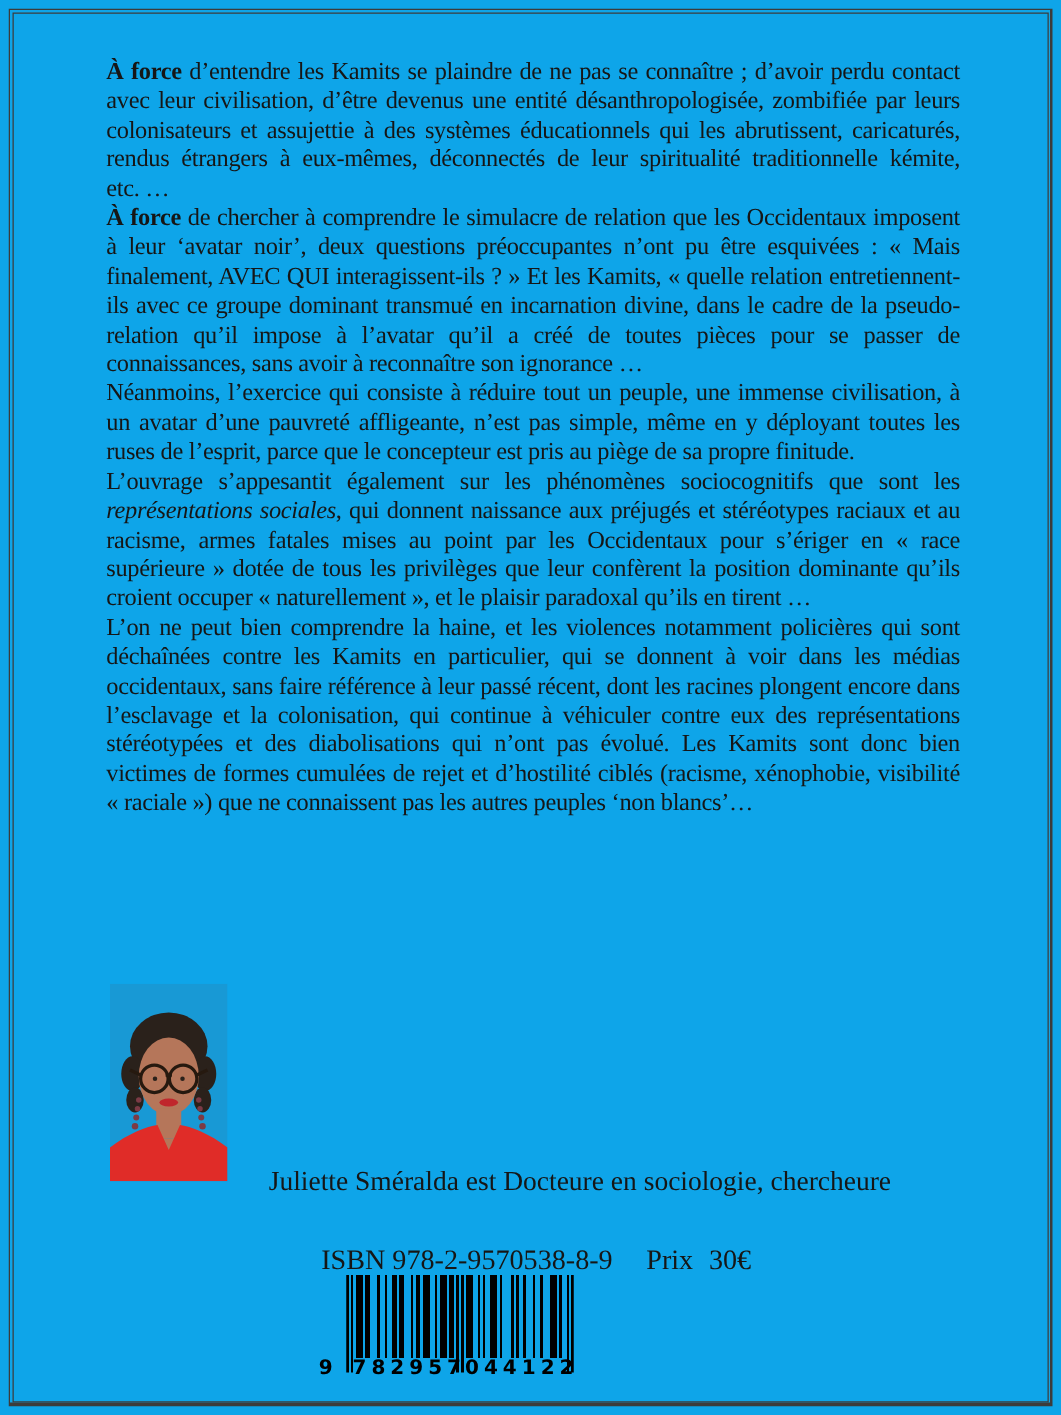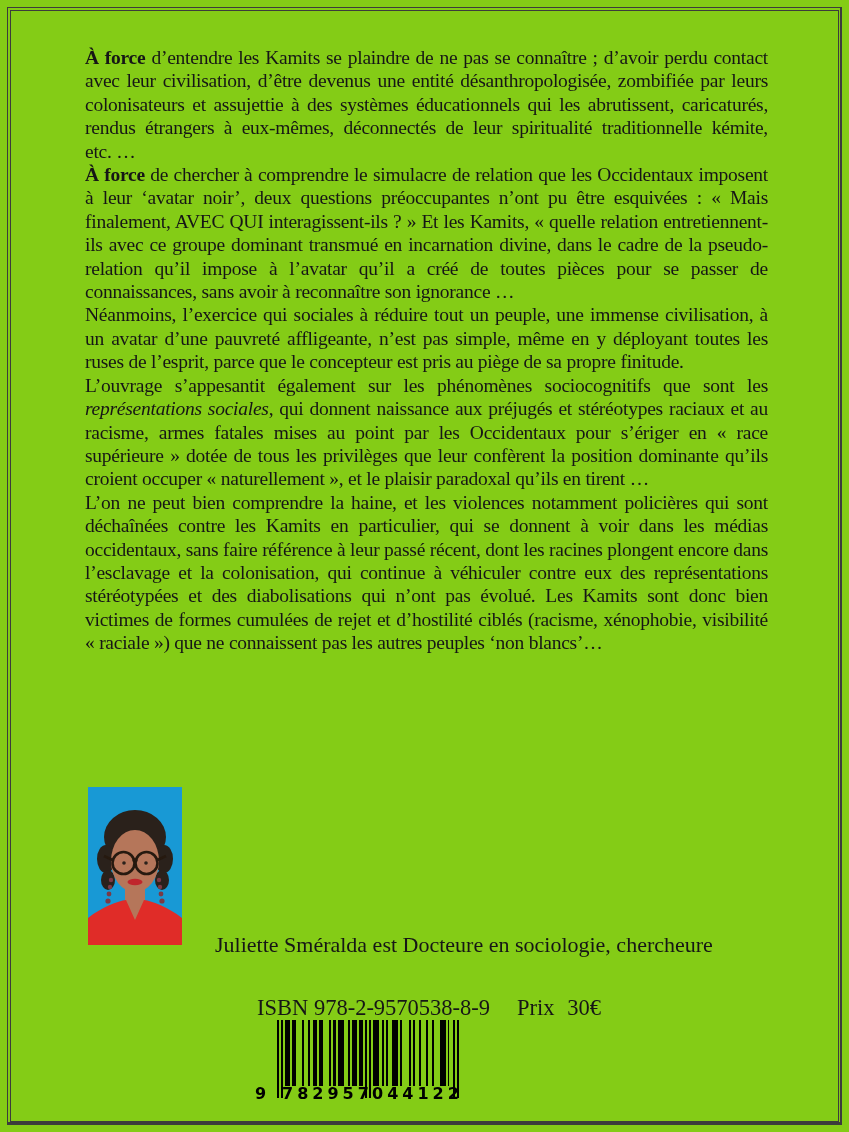--- a/index.html
+++ b/index.html
@@ -1,17 +1,17 @@
 <!DOCTYPE html>
 <html><head>
 <meta charset="utf-8">
 <style>
   html,body{margin:0;padding:0;background:#ffffff;}
   .page{
-    position:relative;width:849px;height:1132px;background:#84cc16;overflow:hidden;
+    position:relative;width:849px;height:1132px;background:#0ea5e9;overflow:hidden;
     font-family:"Liberation Serif", serif;color:#161616;
   }
   .frame-outer{
     position:absolute;inset:7px;border:1px solid #3c3c3c;
     border-bottom-width:3px;border-right-width:2px;pointer-events:none;
   }
   .frame-inner{
     position:absolute;inset:10px;border:1px solid #3c3c3c;pointer-events:none;
   }
   .blurb{
@@ -41,21 +41,21 @@
 </head>
 <body>
 
 <div class="page">
   <div class="frame-outer"></div>
   <div class="frame-inner"></div>
 
   <div class="blurb">
     <p><b>À force</b><span> d’entendre les Kamits se plaindre de ne pas se connaître&nbsp;; d’avoir perdu contact avec leur civilisation, d’être devenus une entité désanthropologisée, zombifiée par leurs colonisateurs et assujettie à des systèmes éducationnels qui les abrutissent, caricaturés, rendus étrangers à eux-mêmes, déconnectés de leur spiritualité traditionnelle kémite, etc.&nbsp;…</span></p>
     <p><b>À force</b><span> de chercher à comprendre le simulacre de relation que les Occidentaux imposent à leur ‘avatar noir’, deux questions préoccupantes n’ont pu être esquivées&nbsp;: «&nbsp;Mais finalement, AVEC QUI interagissent-ils&nbsp;?&nbsp;» Et les Kamits, «&nbsp;quelle relation entretiennent-ils avec ce groupe dominant transmué en incarnation divine, dans le cadre de la pseudo-relation qu’il impose à l’avatar qu’il a créé de toutes pièces pour se passer de connaissances, sans avoir à reconnaître son ignorance&nbsp;…</span></p>
-    <p><span>Néanmoins, l’exercice qui sociales à réduire tout un peuple, une immense civilisation, à un avatar d’une pauvreté affligeante, n’est pas simple, même en y déployant toutes les ruses de l’esprit, parce que le concepteur est pris au piège de sa propre finitude.</span></p>
+    <p><span>Néanmoins, l’exercice qui consiste à réduire tout un peuple, une immense civilisation, à un avatar d’une pauvreté affligeante, n’est pas simple, même en y déployant toutes les ruses de l’esprit, parce que le concepteur est pris au piège de sa propre finitude.</span></p>
     <p><span>L’ouvrage s’appesantit également sur les phénomènes sociocognitifs que sont les </span><i>représentations sociales</i><span>, qui donnent naissance aux préjugés et stéréotypes raciaux et au racisme, armes fatales mises au point par les Occidentaux pour s’ériger en «&nbsp;race supérieure&nbsp;» dotée de tous les privilèges que leur confèrent la position dominante qu’ils croient occuper «&nbsp;naturellement&nbsp;», et le plaisir paradoxal qu’ils en tirent&nbsp;…</span></p>
     <p><span>L’on ne peut bien comprendre la haine, et les violences notamment policières qui sont déchaînées contre les Kamits en particulier, qui se donnent à voir dans les médias occidentaux, sans faire référence à leur passé récent, dont les racines plongent encore dans l’esclavage et la colonisation, qui continue à véhiculer contre eux des représentations stéréotypées et des diabolisations qui n’ont pas évolué. Les Kamits sont donc bien victimes de formes cumulées de rejet et d’hostilité ciblés (racisme, xénophobie, visibilité «&nbsp;raciale&nbsp;») que ne connaissent pas les autres peuples ‘non blancs’…</span></p>
   </div>
 
   <svg class="photo" viewBox="0 0 94 158" aria-hidden="true">
     <rect x="0" y="0" width="94" height="158" fill="#1899d5"></rect>
     <g fill="#2a211b">
       <ellipse cx="47" cy="50" rx="31" ry="27"></ellipse>
       <ellipse cx="18" cy="72" rx="9" ry="14"></ellipse>
       <ellipse cx="76" cy="72" rx="9" ry="14"></ellipse>

